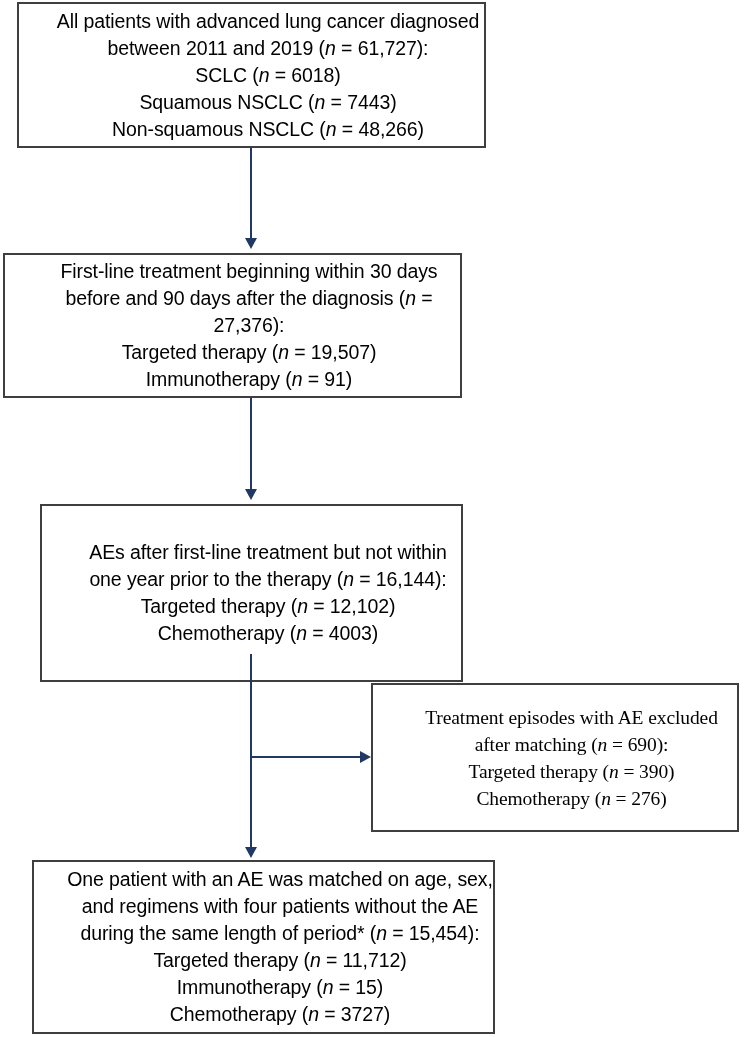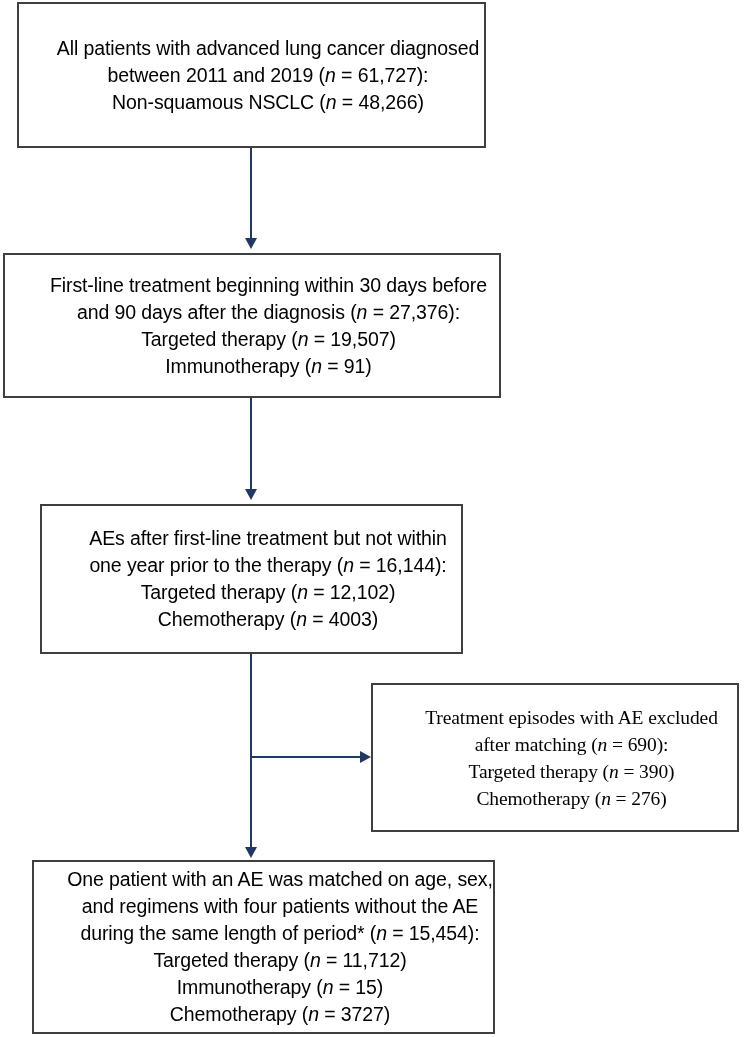--- a/index.html
+++ b/index.html
@@ -42,22 +42,22 @@
   }
   .fc-line.wrap {
     white-space: normal;
   }
   .ital {
     font-style: italic;
   }
 
   
   #box-cohort    { left: 17px;  top: 2px;   width: 469px;  height: 146px; }
-  #box-firstline { left: 3px;   top: 253px; width: 498px;  height: 145px; }
-  #box-ae        { left: 40px;  top: 504px; width: 423px;  height: 150px; }
+  #box-firstline { left: 3px;   top: 253px; width: 459px;  height: 145px; }
+  #box-ae        { left: 40px;  top: 504px; width: 423px;  height: 178px; }
   #box-excluded  { left: 371px; top: 683px; width: 368px;  height: 149px; font-family: Liberation Serif, serif; }
   #box-matched   { left: 16px;  top: 860px; width: 463px;  height: 174px; margin-left: 16px; }
 
   
   .conn {
     position: absolute;
     background: #1f3864;
   }
   .conn-v { width: 2px; }
   .conn-h { height: 2px; }
@@ -89,20 +89,22 @@
   #conn-branch-h   { left: 250px; top: 756px; width: 116px; }
   #arrow-branch-head { left: 360px; top: 751px; }
 </style>
 </head>
 <body>
 
 <div id="canvas">
 
   <div class="fc-box" id="box-cohort">
     <span class="fc-line wrap">All patients with advanced lung cancer diagnosed between 2011 and 2019 (<span class="ital">n</span> = 61,727):</span>
+    <span class="fc-line">SCLC (<span class="ital">n</span> = 6018)</span>
+    <span class="fc-line">Squamous NSCLC (<span class="ital">n</span> = 7443)</span>
     <span class="fc-line">Non-squamous NSCLC (<span class="ital">n</span> = 48,266)</span>
   </div>
 
   <div class="conn conn-v" id="conn-1-v"></div>
   <div class="arrowhead-down" id="arrow-1-head"></div>
 
   <div class="fc-box" id="box-firstline">
     <span class="fc-line wrap">First-line treatment beginning within 30 days before and 90 days after the diagnosis (<span class="ital">n</span> = 27,376):</span>
     <span class="fc-line">Targeted therapy (<span class="ital">n</span> = 19,507)</span>
     <span class="fc-line">Immunotherapy (<span class="ital">n</span> = 91)</span>

